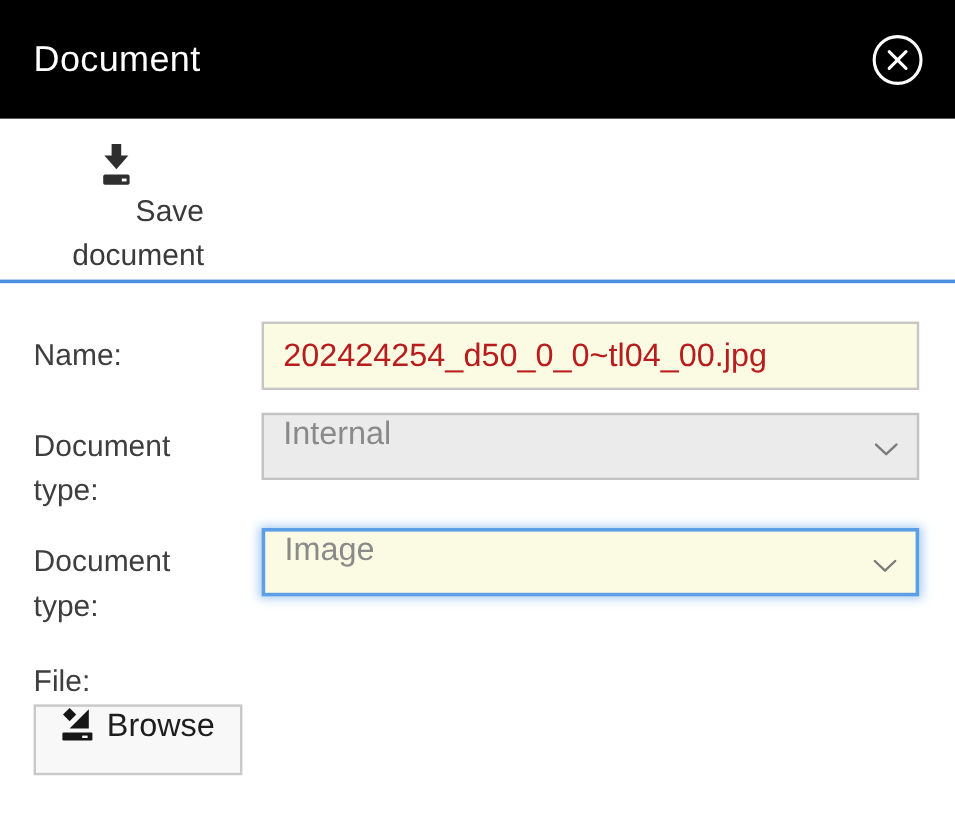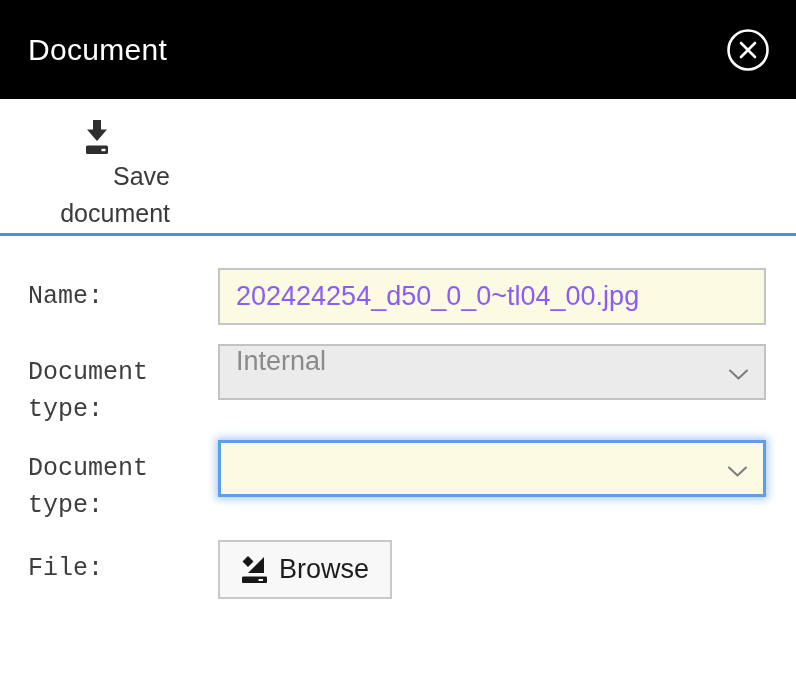--- a/index.html
+++ b/index.html
@@ -19,39 +19,39 @@
   .toolbar { border-bottom: 3px solid #4a90e2; padding: 21px 0 1px 24px; background: #fff; }
   .save-btn { width: 146px; background: none; border: none; padding: 0; cursor: pointer;
               text-align: right; font-family: inherit; font-size: 25px; line-height: 37px;
               color: #3a3a3a; }
   .save-btn svg { display: block; margin: 0 auto 0 auto; }
 
   
   .form { padding: 32px 30px 0 28px; }
   .form-row { display: flex; align-items: flex-start; }
   .mb1 { margin-bottom: 19px; } .mb2 { margin-bottom: 12px; }
-  .mb3 { margin-bottom: 16px; } .mb4 { margin-bottom: 26px; }
+  .mb3 { margin-bottom: 16px; } .mb4 { margin-bottom: 26px; flex-direction: column; }
   .form-label { width: 190px; flex: none; font-size: 25px; line-height: 37px;
-                color: #3e3e3e; padding-top: 10px; font-family: Liberation Mono, monospace; }
+                color: #3e3e3e; padding-top: 10px; }
   .form-label span { display: block; }
   .form-label.center { padding-top: 9px; }
   .form-field { flex: 1 1 auto; position: relative; min-width: 0; }
 
   .text-input { width: 100%; height: 57px; background: #fbfbe3; border: 2px solid #c6c6c6;
-                font-family: inherit; font-size: 27px; color: #8b5cf6; padding: 0 16px;
+                font-family: inherit; font-size: 27px; color: #b91c1c; padding: 0 16px;
                 border-radius: 0; outline: none; }
 
   .select { width: 100%; height: 56px; background: #ebebeb; border: 2px solid #c3c3c3;
             display: flex; align-items: flex-start; padding: 0 48px 0 16px;
             font-size: 27px; color: #8a8a8a; position: relative; cursor: pointer; }
   .select .chevron { position: absolute; right: 15px; top: 50%; transform: translateY(-50%); }
   .select.focused { height: 57px; background: #fbfbe3; border: 3px solid #5d9ee9;
                     box-shadow: 0 0 8px 2px rgba(93, 158, 233, 0.55); }
 
-  .browse-btn { display: inline-flex; align-items: center; gap: 11px; height: 59px;
+  .browse-btn { display: inline-flex; align-items: flex-start; gap: 11px; height: 59px;
                 padding: 0 21px; background: #f8f8f8; border: 2px solid #c9c9c9;
                 font-family: inherit; font-size: 27px; color: #1d1d1d; cursor: pointer; }
 
   .checkbox { width: 24px; height: 24px; border-radius: 5px; border: 2px solid #9a9a9a;
               background: #fff; margin-top: 2px; cursor: pointer;
               display: flex; align-items: center; justify-content: center; }
   .checkbox svg { visibility: hidden; }
   .checkbox.checked { background: #3b76f1; border-color: #3b76f1; }
   .checkbox.checked svg { visibility: visible; }
 </style>
@@ -118,20 +118,21 @@
       </div>
     </div>
 
     <div class="form-row mb3">
       <div class="form-label">
         <span>Document</span>
         <span>type:</span>
       </div>
       <div class="form-field">
         <div class="select focused">
+          <span>Image</span>
           <span class="chevron">
             <svg width="21" height="12" viewBox="0 0 21 12">
               <polyline points="2,2 10.5,10 19,2" fill="none" stroke="#7c7c7c" stroke-width="2" stroke-linecap="round" stroke-linejoin="round"></polyline>
             </svg>
           </span>
         </div>
       </div>
     </div>
 
     <div class="form-row mb4">

